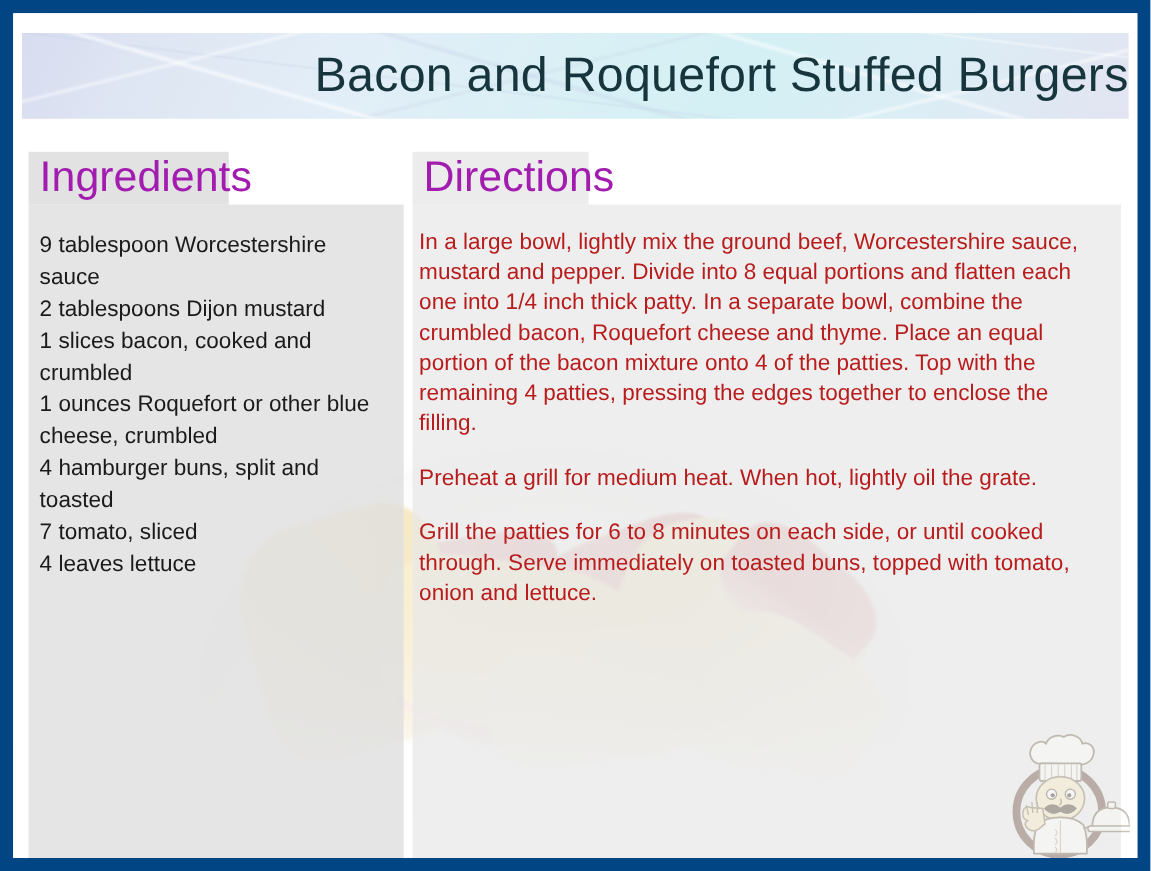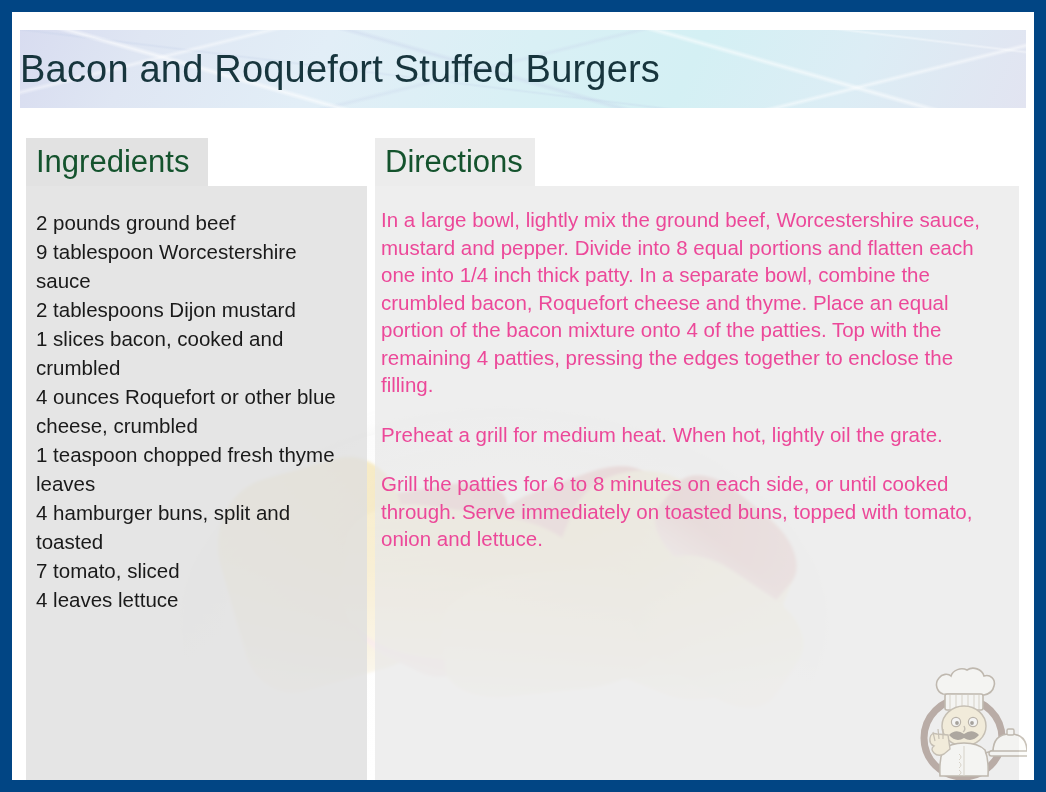--- a/index.html
+++ b/index.html
@@ -119,35 +119,35 @@
     position: absolute;
     inset: 0;
     background:
       linear-gradient(16deg, transparent 0%, transparent 24%, rgba(255,255,255,0.6) 25%, transparent 26%, transparent 46%, rgba(196,206,232,0.35) 47%, transparent 48%, transparent 70%, rgba(255,255,255,0.55) 71%, transparent 72%),
       linear-gradient(-14deg, transparent 0%, transparent 18%, rgba(255,255,255,0.5) 19%, transparent 20%, transparent 52%, rgba(200,212,234,0.3) 53%, transparent 54%, transparent 80%, rgba(255,255,255,0.45) 81%, transparent 82%),
       linear-gradient(7deg, transparent 0%, transparent 38%, rgba(190,204,230,0.25) 39%, transparent 40%, transparent 88%, rgba(255,255,255,0.4) 89%, transparent 90%);
   }
   .banner-title {
     position: relative;
     z-index: 2;
-    text-align: left;
+    text-align: right;
     color: #17353d;
-    font-size: 38px;
+    font-size: 44px;
     line-height: 78px;
     letter-spacing: 0.2px;
     white-space: nowrap;
   }
 
   
   .panel-tab {
     position: absolute;
     z-index: 4;
     background: #e2e2e2;
-    color: #14532d;
-    font-size: 31px;
+    color: #a21caf;
+    font-size: 39px;
     line-height: 48px;
     padding: 0 12px 0 10px;
     box-sizing: border-box;
     white-space: nowrap;
   }
   .panel-body {
     position: absolute;
     z-index: 4;
     background: rgba(222,222,222,0.80);
     box-sizing: border-box;
@@ -168,21 +168,21 @@
   
   #dir-tab   { left: 363px; top: 126px; width: 160px; height: 48px;
                background: #ececec; }
   #dir-body  { left: 363px; top: 174px; width: 644px; height: 594px;
                padding: 20px 14px 0 6px;
                background: rgba(232,232,232,0.72); }
   .dir-p {
     margin: 0 0 22px 0;
     font-size: 20.5px;
     line-height: 27.5px;
-    color: #ec4899;
+    color: #b91c1c;
   }
   .dir-p:last-child { margin-bottom: 0; }
 
   
   .chef-logo {
     position: absolute;
     left: 895px;
     top: 638px;
     width: 120px;
     height: 132px;
@@ -211,26 +211,24 @@
   </div>
 
   <div class="banner">
     <div class="banner-streaks"></div>
     <div class="banner-title">Bacon and Roquefort Stuffed Burgers</div>
   </div>
 
   <div class="panel-tab" id="ing-tab">Ingredients</div>
   <div class="panel-body" id="ing-body">
     <ul class="ing-list">
-      <li>2 pounds ground beef</li>
       <li>9 tablespoon Worcestershire sauce</li>
       <li>2 tablespoons Dijon mustard</li>
       <li>1 slices bacon, cooked and crumbled</li>
-      <li>4 ounces Roquefort or other blue cheese, crumbled</li>
-      <li>1 teaspoon chopped fresh thyme leaves</li>
+      <li>1 ounces Roquefort or other blue cheese, crumbled</li>
       <li>4 hamburger buns, split and toasted</li>
       <li>7 tomato, sliced</li>
       <li>4 leaves lettuce</li>
     </ul>
   </div>
 
   <div class="panel-tab" id="dir-tab">Directions</div>
   <div class="panel-body" id="dir-body">
     <p class="dir-p">In a large bowl, lightly mix the ground beef, Worcestershire sauce, mustard and pepper. Divide into 8 equal portions and flatten each one into 1/4 inch thick patty. In a separate bowl, combine the crumbled bacon, Roquefort cheese and thyme. Place an equal portion of the bacon mixture onto 4 of the patties. Top with the remaining 4 patties, pressing the edges together to enclose the filling.</p>
     <p class="dir-p">Preheat a grill for medium heat. When hot, lightly oil the grate.</p>

